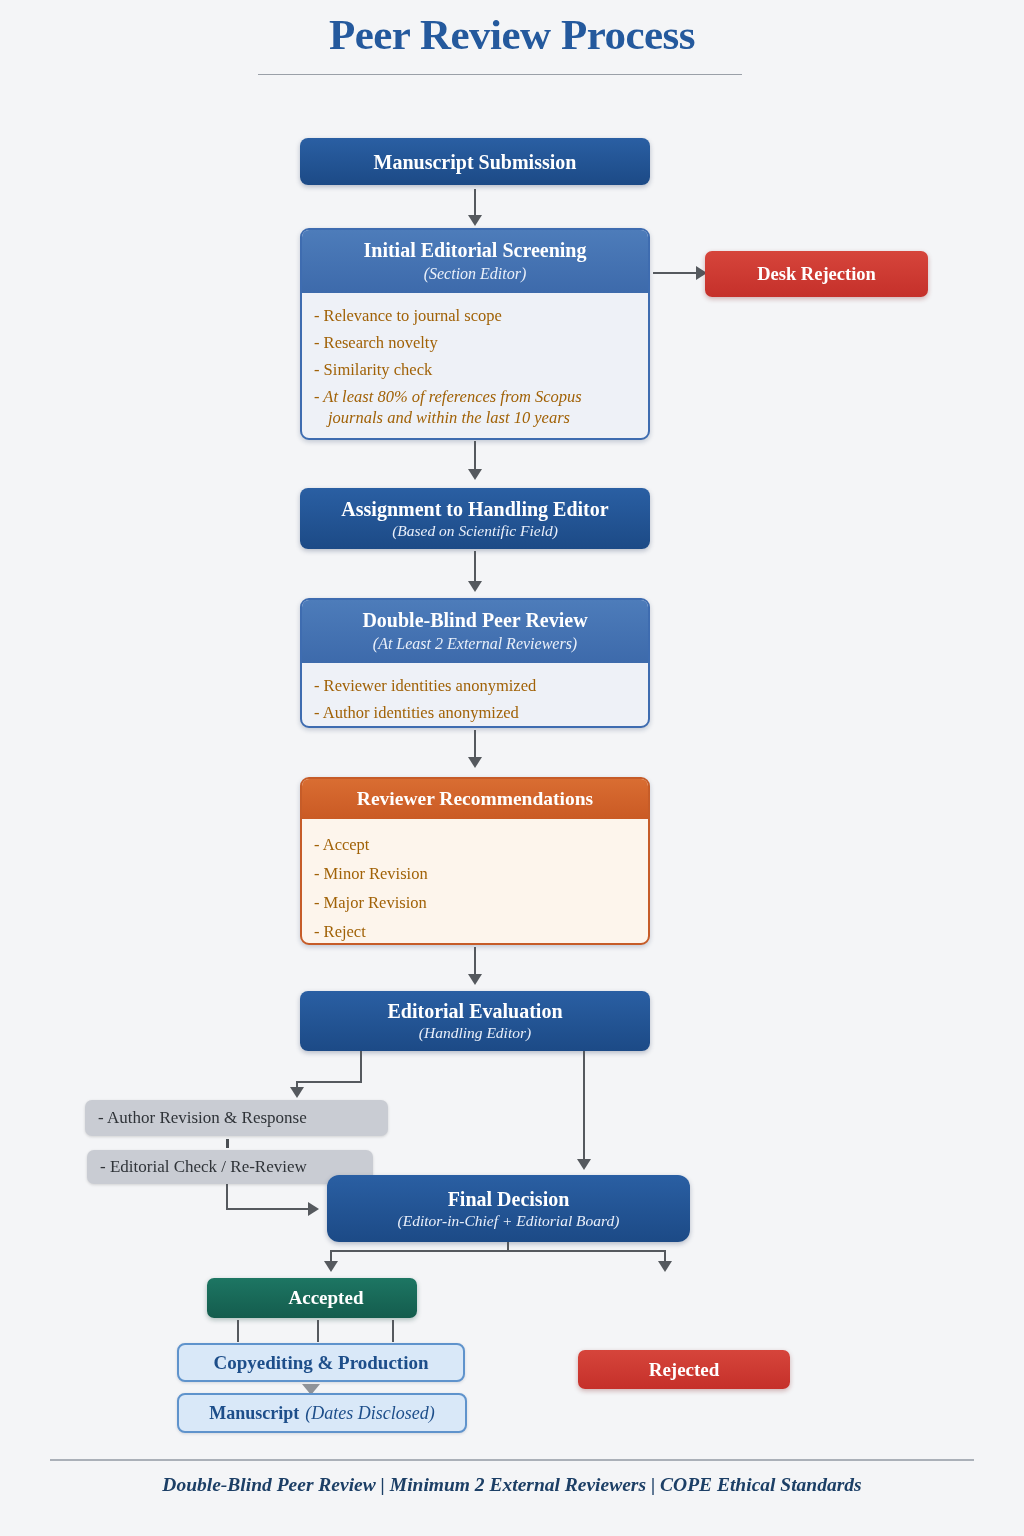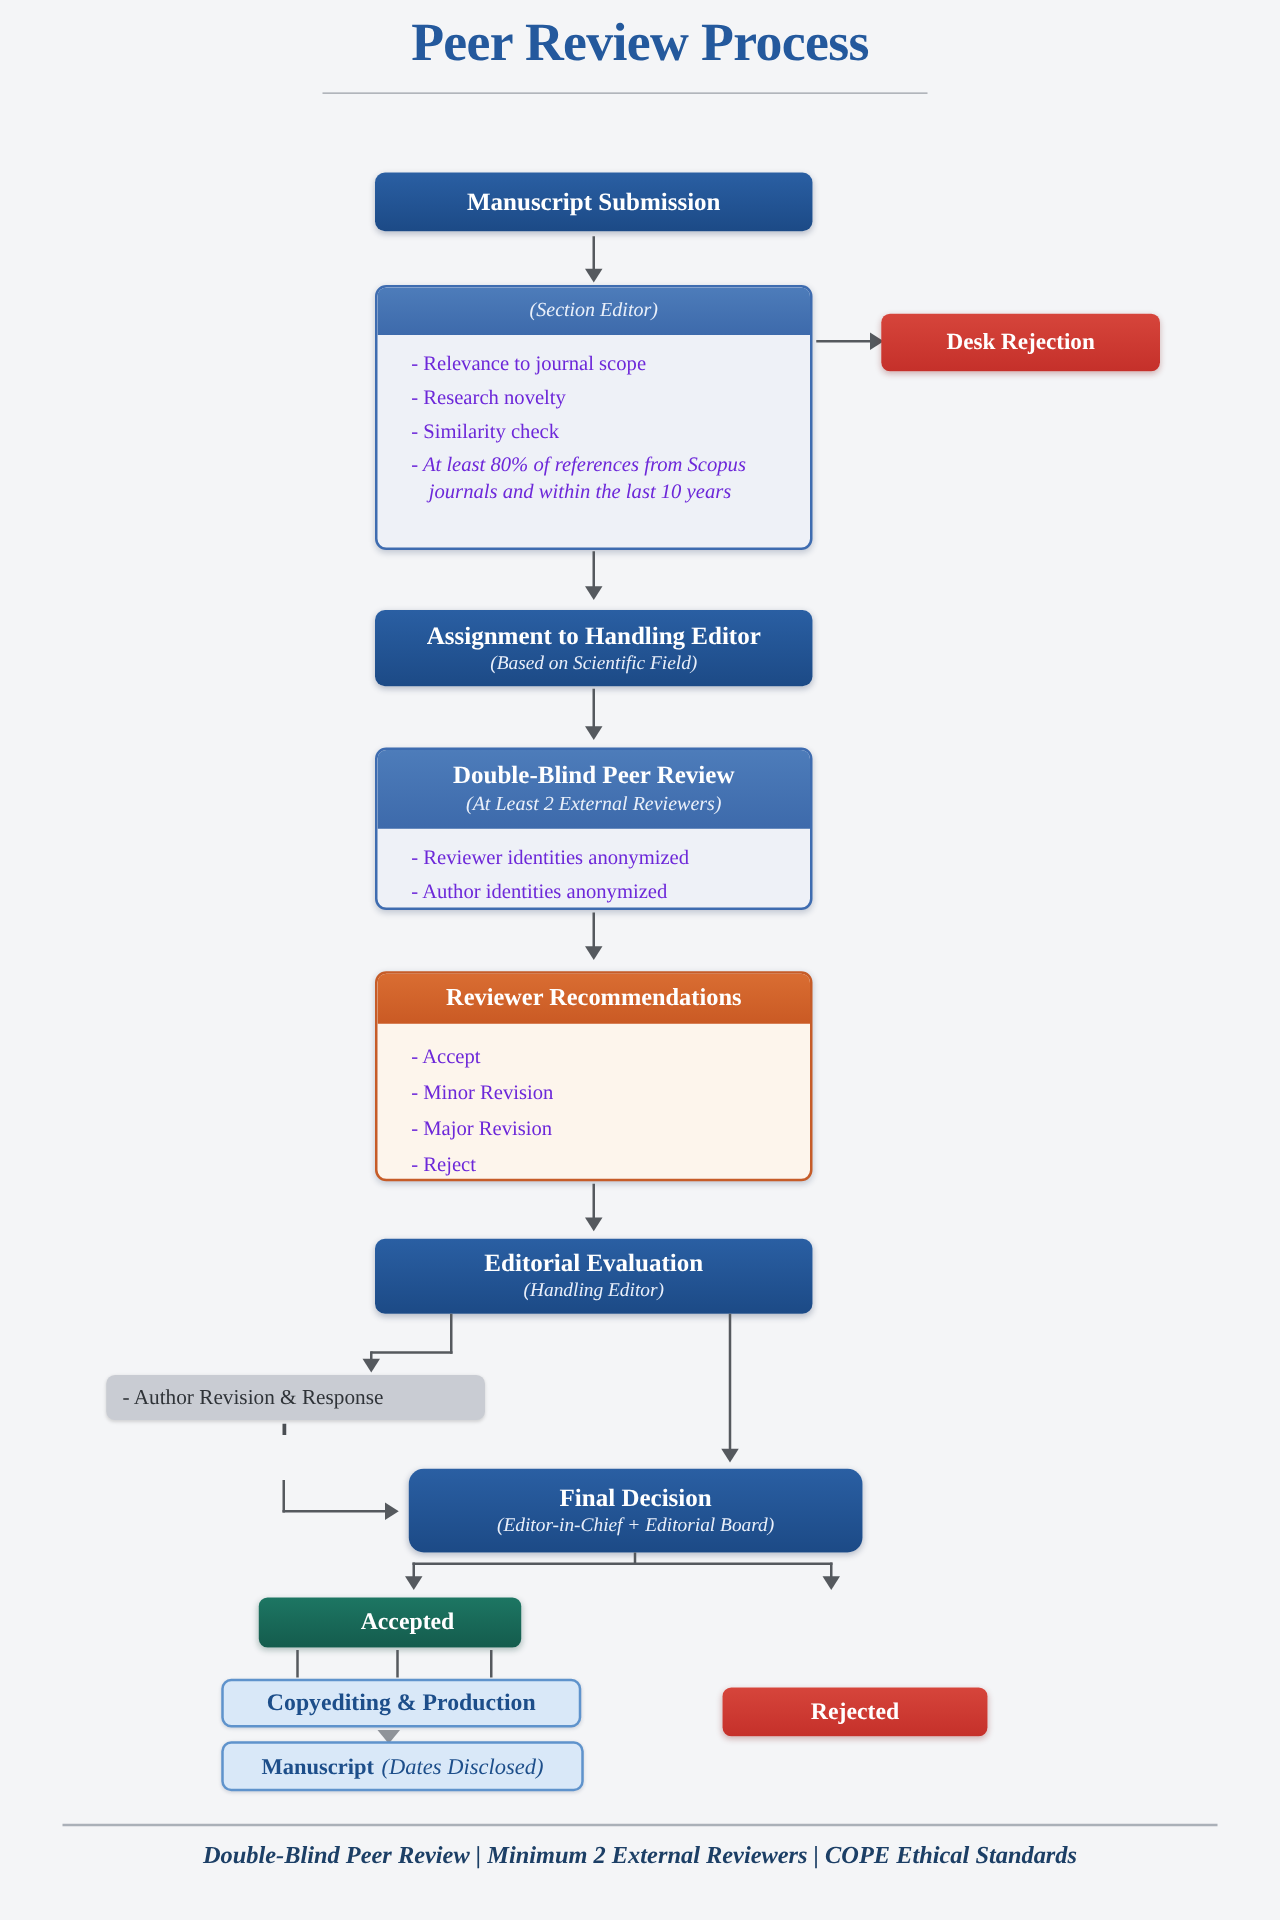--- a/index.html
+++ b/index.html
@@ -29,21 +29,21 @@
   .panel{
     position:absolute;box-sizing:border-box;border:2px solid #3e6cb0;border-radius:9px;
     background:#eef1f7;overflow:hidden;box-shadow:0 2px 5px rgba(20,40,80,.22);
   }
   .panel-head{
     background:linear-gradient(180deg,#4d7cba,#3d6aab);
     color:#fff;text-align:center;padding:8px 6px 9px;
   }
   .panel-head .t{font-size:20px;font-weight:700;line-height:25px;}
   .panel-head .s{font-size:16px;font-style:italic;color:#eaf0fa;line-height:21px;}
-  .panel-body{padding:9px 14px 8px 27px;font-size:16.5px;color:#6d28d9;}
+  .panel-body{padding:9px 14px 8px 12px;font-size:16.5px;color:#a16207;}
   .li{padding:3px 0 3px 14px;text-indent:-14px;line-height:21px;}
   .li.it{font-style:italic;}
   .panel.orange{border-color:#c65c28;background:#fdf5ec;}
   .panel.orange .panel-head{background:linear-gradient(180deg,#d96d32,#ca5a24);}
   .red-box{
     background:linear-gradient(180deg,#d6453b,#c5302a);border-radius:7px;color:#fff;
     font-weight:700;box-shadow:0 2px 5px rgba(120,20,20,.3);
   }
   .green-box{
     background:linear-gradient(180deg,#1d7663,#145c4d);border-radius:7px;color:#fff;
@@ -81,20 +81,21 @@
 
   <div class="box blue-solid" style="left:300px;top:138px;width:350px;height:47px;">
     <div class="t">Manuscript Submission</div>
   </div>
 
   <div class="vline" style="left:474px;top:189px;height:28px;"></div>
   <div class="a-down" style="left:468px;top:215px;"></div>
 
   <div class="panel" style="left:300px;top:228px;width:350px;height:212px;">
     <div class="panel-head">
+      <div class="t">Initial Editorial Screening</div>
       <div class="s">(Section Editor)</div>
     </div>
     <div class="panel-body">
       <div class="li">- Relevance to journal scope</div>
       <div class="li">- Research novelty</div>
       <div class="li">- Similarity check</div>
       <div class="li it">- At least 80% of references from Scopus journals and within the last 10 years</div>
     </div>
   </div>
 
@@ -151,20 +152,23 @@
 
   <div class="vline" style="left:360px;top:1051px;height:32px;"></div>
   <div class="hline" style="left:297px;top:1081px;width:65px;"></div>
   <div class="vline" style="left:296px;top:1081px;height:8px;"></div>
   <div class="a-down" style="left:290px;top:1087px;"></div>
 
   <div class="box gray-box" style="left:85px;top:1100px;width:303px;height:36px;">
     <div>- Author Revision &amp; Response</div>
   </div>
   <div class="dash" style="left:226px;top:1139px;height:9px;"></div>
+  <div class="box gray-box" style="left:87px;top:1150px;width:286px;height:34px;">
+    <div>- Editorial Check / Re-Review</div>
+  </div>
 
   <div class="vline" style="left:226px;top:1184px;height:26px;"></div>
   <div class="hline" style="left:226px;top:1208px;width:85px;"></div>
   <div class="a-right" style="left:308px;top:1202px;"></div>
 
   <div class="vline" style="left:583px;top:1051px;height:110px;"></div>
   <div class="a-down" style="left:577px;top:1159px;"></div>
 
   <div class="box blue-solid" style="left:327px;top:1175px;width:363px;height:67px;border-radius:12px;">
     <div class="t">Final Decision</div>

